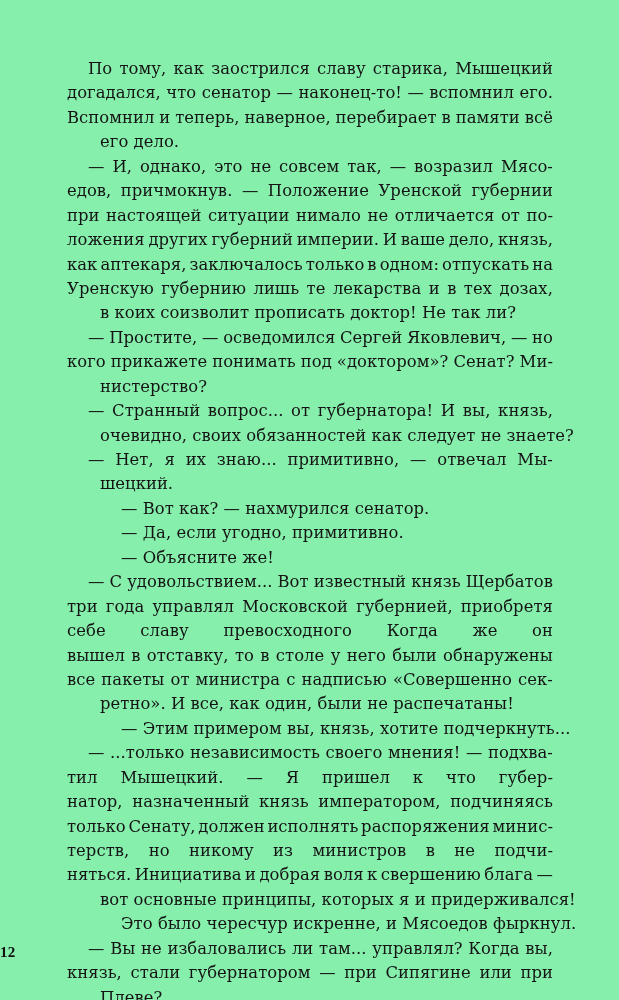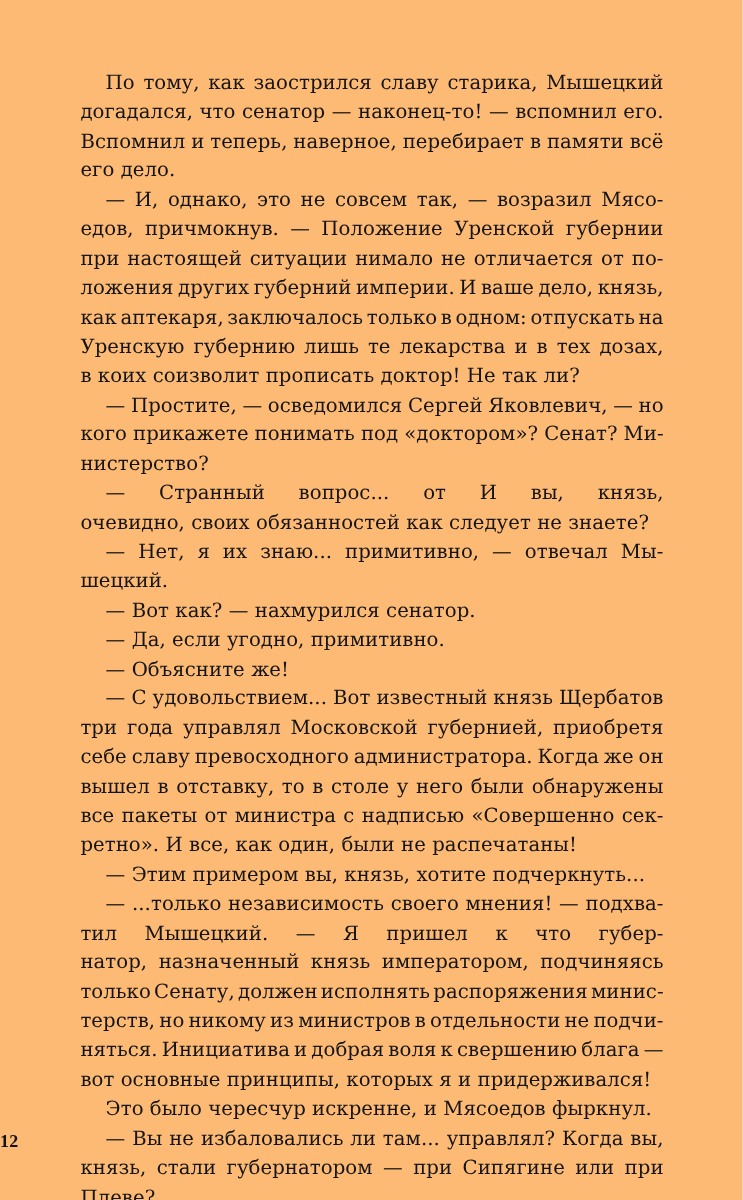--- a/index.html
+++ b/index.html
@@ -7,21 +7,21 @@
     margin: 0;
     padding: 0;
     background: #ffffff;
   }
 
   .page {
     position: relative;
     width: 619px;
     height: 1000px;
     margin: 0 auto;
-    background: #fdba74;
+    background: #86efac;
     overflow: hidden;
     box-sizing: border-box;
   }
 
   .text-block {
     position: absolute;
     left: 67px;
     top: 57px;
     width: 486px;
     font-family: "DejaVu Serif", "Liberation Serif", serif;
@@ -53,20 +53,21 @@
 
   .line.just > span.w {
     display: inline-block;
     white-space: pre;
   }
 
   
   .line.flush {
     display: block;
     white-space: pre;
+    margin-left: 33px;
   }
 
   
   .line.indent {
     text-indent: 0;
     padding-left: 21px;
     box-sizing: border-box;
   }
 
   .line.just.indent > span.w:first-child {
@@ -97,39 +98,39 @@
       <div class="line just indent"><span class="w">—</span><span class="w">И,</span><span class="w">однако,</span><span class="w">это</span><span class="w">не</span><span class="w">совсем</span><span class="w">так,</span><span class="w">—</span><span class="w">возразил</span><span class="w">Мясо-</span></div>
       <div class="line just"><span class="w">едов,</span><span class="w">причмокнув.</span><span class="w">—</span><span class="w">Положение</span><span class="w">Уренской</span><span class="w">губернии</span></div>
       <div class="line just"><span class="w">при</span><span class="w">настоящей</span><span class="w">ситуации</span><span class="w">нимало</span><span class="w">не</span><span class="w">отличается</span><span class="w">от</span><span class="w">по-</span></div>
       <div class="line just"><span class="w">ложения</span><span class="w">других</span><span class="w">губерний</span><span class="w">империи.</span><span class="w">И</span><span class="w">ваше</span><span class="w">дело,</span><span class="w">князь,</span></div>
       <div class="line just"><span class="w">как</span><span class="w">аптекаря,</span><span class="w">заключалось</span><span class="w">только</span><span class="w">в</span><span class="w">одном:</span><span class="w">отпускать</span><span class="w">на</span></div>
       <div class="line just"><span class="w">Уренскую</span><span class="w">губернию</span><span class="w">лишь</span><span class="w">те</span><span class="w">лекарства</span><span class="w">и</span><span class="w">в</span><span class="w">тех</span><span class="w">дозах,</span></div>
       <div class="line flush">в коих соизволит прописать доктор! Не так ли?</div>
       <div class="line just indent"><span class="w">—</span><span class="w">Простите,</span><span class="w">—</span><span class="w">осведомился</span><span class="w">Сергей</span><span class="w">Яковлевич,</span><span class="w">—</span><span class="w">но</span></div>
       <div class="line just"><span class="w">кого</span><span class="w">прикажете</span><span class="w">понимать</span><span class="w">под</span><span class="w">«доктором»?</span><span class="w">Сенат?</span><span class="w">Ми-</span></div>
       <div class="line flush">нистерство?</div>
-      <div class="line just indent"><span class="w">—</span><span class="w">Странный</span><span class="w">вопрос...</span><span class="w">от</span><span class="w">И</span><span class="w">вы,</span><span class="w">князь,</span></div>
+      <div class="line just indent"><span class="w">—</span><span class="w">Странный</span><span class="w">вопрос...</span><span class="w">от</span><span class="w">губернатора!</span><span class="w">И</span><span class="w">вы,</span><span class="w">князь,</span></div>
       <div class="line flush">очевидно, своих обязанностей как следует не знаете?</div>
       <div class="line just indent"><span class="w">—</span><span class="w">Нет,</span><span class="w">я</span><span class="w">их</span><span class="w">знаю...</span><span class="w">примитивно,</span><span class="w">—</span><span class="w">отвечал</span><span class="w">Мы-</span></div>
       <div class="line flush">шецкий.</div>
       <div class="line flush indent">— Вот как? — нахмурился сенатор.</div>
       <div class="line flush indent">— Да, если угодно, примитивно.</div>
       <div class="line flush indent">— Объясните же!</div>
       <div class="line just indent"><span class="w">—</span><span class="w">С</span><span class="w">удовольствием...</span><span class="w">Вот</span><span class="w">известный</span><span class="w">князь</span><span class="w">Щербатов</span></div>
       <div class="line just"><span class="w">три</span><span class="w">года</span><span class="w">управлял</span><span class="w">Московской</span><span class="w">губернией,</span><span class="w">приобретя</span></div>
-      <div class="line just"><span class="w">себе</span><span class="w">славу</span><span class="w">превосходного</span><span class="w">администратора.</span><span class="w">Когда</span><span class="w">же</span><span class="w">он</span></div>
+      <div class="line just"><span class="w">себе</span><span class="w">славу</span><span class="w">превосходного</span><span class="w">Когда</span><span class="w">же</span><span class="w">он</span></div>
       <div class="line just"><span class="w">вышел</span><span class="w">в</span><span class="w">отставку,</span><span class="w">то</span><span class="w">в</span><span class="w">столе</span><span class="w">у</span><span class="w">него</span><span class="w">были</span><span class="w">обнаружены</span></div>
       <div class="line just"><span class="w">все</span><span class="w">пакеты</span><span class="w">от</span><span class="w">министра</span><span class="w">с</span><span class="w">надписью</span><span class="w">«Совершенно</span><span class="w">сек-</span></div>
       <div class="line flush">ретно». И все, как один, были не распечатаны!</div>
       <div class="line flush indent">— Этим примером вы, князь, хотите подчеркнуть...</div>
       <div class="line just indent"><span class="w">—</span><span class="w">...только</span><span class="w">независимость</span><span class="w">своего</span><span class="w">мнения!</span><span class="w">—</span><span class="w">подхва-</span></div>
       <div class="line just"><span class="w">тил</span><span class="w">Мышецкий.</span><span class="w">—</span><span class="w">Я</span><span class="w">пришел</span><span class="w">к</span><span class="w">что</span><span class="w">губер-</span></div>
       <div class="line just"><span class="w">натор,</span><span class="w">назначенный</span><span class="w">князь</span><span class="w">императором,</span><span class="w">подчиняясь</span></div>
       <div class="line just"><span class="w">только</span><span class="w">Сенату,</span><span class="w">должен</span><span class="w">исполнять</span><span class="w">распоряжения</span><span class="w">минис-</span></div>
-      <div class="line just"><span class="w">терств,</span><span class="w">но</span><span class="w">никому</span><span class="w">из</span><span class="w">министров</span><span class="w">в</span><span class="w">отдельности</span><span class="w">не</span><span class="w">подчи-</span></div>
+      <div class="line just"><span class="w">терств,</span><span class="w">но</span><span class="w">никому</span><span class="w">из</span><span class="w">министров</span><span class="w">в</span><span class="w">не</span><span class="w">подчи-</span></div>
       <div class="line just"><span class="w">няться.</span><span class="w">Инициатива</span><span class="w">и</span><span class="w">добрая</span><span class="w">воля</span><span class="w">к</span><span class="w">свершению</span><span class="w">блага</span><span class="w">—</span></div>
       <div class="line flush">вот основные принципы, которых я и придерживался!</div>
       <div class="line flush indent">Это было чересчур искренне, и Мясоедов фыркнул.</div>
       <div class="line just indent"><span class="w">—</span><span class="w">Вы</span><span class="w">не</span><span class="w">избаловались</span><span class="w">ли</span><span class="w">там...</span><span class="w">управлял?</span><span class="w">Когда</span><span class="w">вы,</span></div>
       <div class="line just"><span class="w">князь,</span><span class="w">стали</span><span class="w">губернатором</span><span class="w">—</span><span class="w">при</span><span class="w">Сипягине</span><span class="w">или</span><span class="w">при</span></div>
       <div class="line flush">Плеве?</div>
     </div>
   <div class="folio">12</div>
 </div>
 

